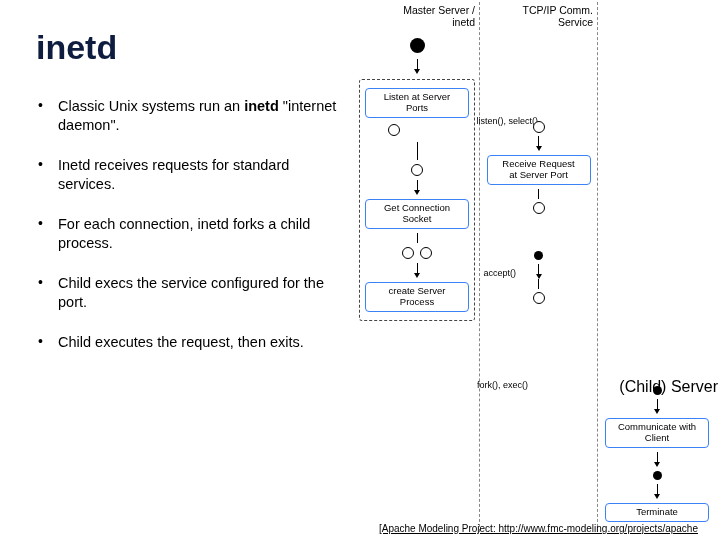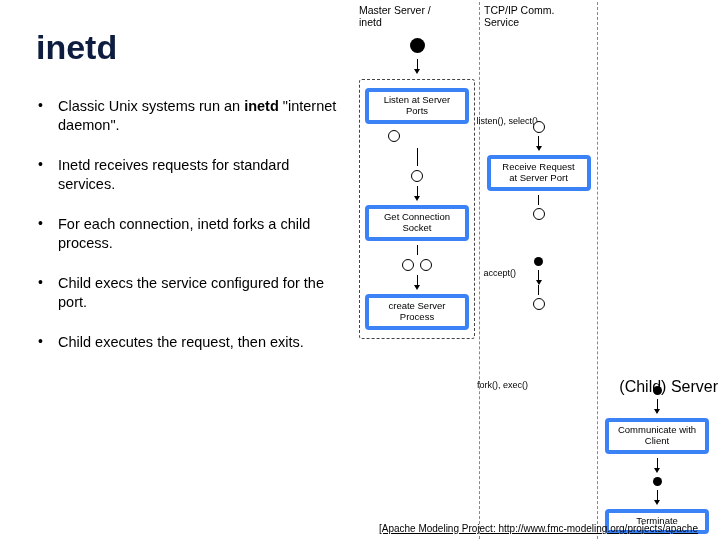--- a/index.html
+++ b/index.html
@@ -49,23 +49,23 @@
 
   
   .cols { display: flex; gap: 0; font-size: 10px; position: relative; }
   .col {
     padding: 2px 4px 6px 4px;
     position: relative;
   }
   .col.left-c { width: 125px; border-right: 1px dashed #888; }
   .col.mid-c { width: 118px; border-right: 1px dashed #888; }
   .col.right-c { width: 118px; }
-  .hdr { text-align: left; font-size: 10.5px; line-height: 1.15; min-height: 28px; }
+  .hdr { text-align: right; font-size: 10.5px; line-height: 1.15; min-height: 28px; }
   .fc-box {
-    border: 4px solid #3b82f6; border-radius: 4px;
+    border: 1px solid #3b82f6; border-radius: 4px;
     padding: 3px 4px; text-align: center;
     font-size: 9.5px; line-height: 1.15;
     background: #fff; margin: 4px auto;
     width: 104px;
   }
   .big-dot {
     width: 15px; height: 15px; border-radius: 50%;
     background: #000; margin: 6px auto;
   }
   .small-dot {

